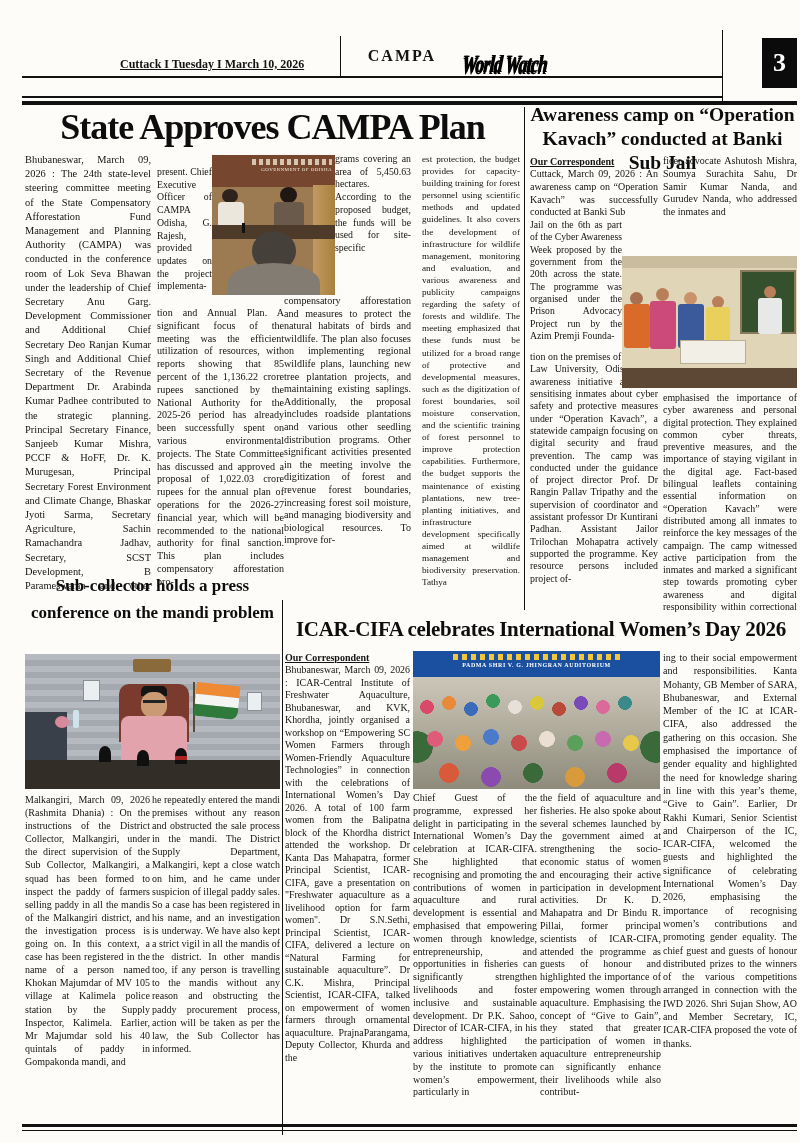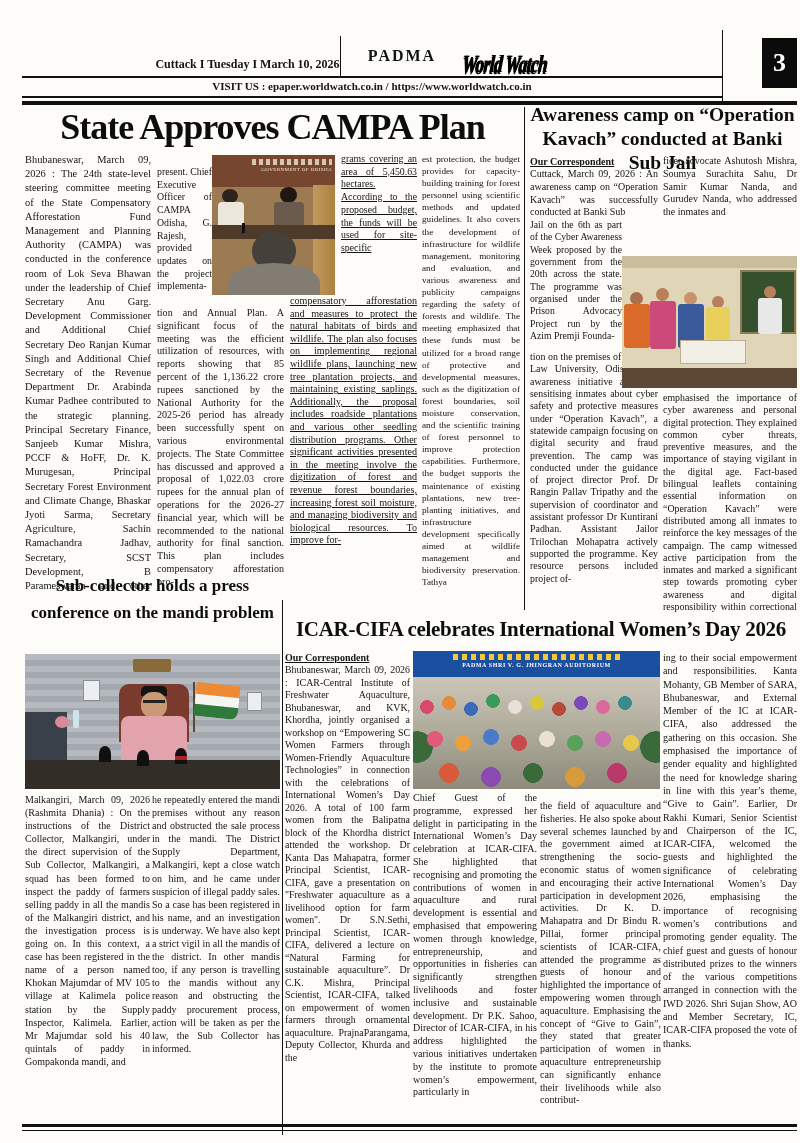--- a/index.html
+++ b/index.html
@@ -13,40 +13,39 @@
   .photo{position:absolute;overflow:hidden;background:#b0a494;}
   .spacer{width:100%;}
   .nowrap{white-space:nowrap;}
   .ctr{text-align:center;}
 </style>
 </head>
 <body>
 
 <div class="page">
 
-  <div class="abs" style="left:120px;top:57px;width:255px;font-size:12px;font-weight:bold;text-align:center;">Cuttack I Tuesday  I March 10,  2026</div>
+  <div class="abs" style="left:120px;top:57px;width:255px;font-size:12px;font-weight:bold;text-align:left;text-decoration:underline;">Cuttack I Tuesday  I March 10,  2026</div>
 
   <div class="abs rule" style="left:340px;top:36px;width:1px;height:40px;"></div>
 
-  <div class="abs ctr" style="left:342px;top:47px;width:120px;font-size:16px;font-weight:bold;letter-spacing:2px;">PADMA</div>
+  <div class="abs ctr" style="left:342px;top:47px;width:120px;font-size:16px;font-weight:bold;letter-spacing:2px;">CAMPA</div>
 
   <div class="abs" style="left:462px;top:44px;width:120px;height:42px;display:flex;align-items:center;">
     <span style="font-weight:bold;font-style:italic;font-size:17px;transform:scaleY(1.45) skewX(-6deg);display:inline-block;
                  color:#000;text-shadow:1px 0 0 #000, 0 1px 0 #000;letter-spacing:-0.5px;">World Watch</span>
   </div>
 
   <div class="abs rule" style="left:722px;top:30px;width:1px;height:72px;"></div>
 
   <div class="abs" style="left:762px;top:38px;width:35px;height:50px;background:#0b0b0b;display:flex;align-items:center;justify-content:center;">
     <span style="color:#fff;font-size:26px;font-weight:bold;">3</span>
   </div>
 
   <div class="abs rule" style="left:22px;top:76px;width:700px;height:1.5px;"></div>
 
-  <div class="abs ctr" style="left:22px;top:80px;width:700px;font-size:11px;font-weight:bold;">VISIT US : epaper.worldwatch.co.in / https://www.worldwatch.co.in</div>
 
   <div class="abs rule" style="left:22px;top:96px;width:700px;height:1.5px;"></div>
   <div class="abs rule" style="left:22px;top:101px;width:775px;height:4px;"></div>
 
   <div class="abs hl ctr nowrap" style="left:24px;top:106px;width:497px;font-size:36px;letter-spacing:-1px;">State Approves CAMPA Plan</div>
 
   <div class="abs" style="left:25px;top:153px;width:495px;height:437px;overflow:hidden;">
 
     <div class="abs jt" style="left:0;top:0;width:126px;height:437px;font-size:10.4px;line-height:14.2px;overflow:hidden;">Bhubaneswar, March 09, 2026 : The 24th state-level steering committee meeting of the State Compensatory Afforestation Fund Management and Planning Authority (CAMPA) was conducted in the conference room of Lok Seva Bhawan under the leadership of Chief Secretary Anu Garg. Development Commissioner and Additional Chief Secretary Deo Ranjan Kumar Singh and Additional Chief Secretary of the Revenue Department Dr. Arabinda Kumar Padhee contributed to the strategic planning. Principal Secretary Finance, Sanjeeb Kumar Mishra, PCCF &amp; HoFF, Dr. K. Murugesan, Principal Secretary Forest Environment and Climate Change, Bhaskar Jyoti Sarma, Secretary Agriculture, Sachin Ramachandra Jadhav, Secretary, SCST Development, B Parameswaran and other senior officials were</div>
 
@@ -63,21 +62,21 @@
       <div class="abs" style="left:10px;top:34px;width:16px;height:14px;border-radius:50%;background:#2e221c;"></div>
       <div class="abs" style="left:6px;top:47px;width:26px;height:26px;border-radius:4px;background:#ece7dd;"></div>
       <div class="abs" style="left:68px;top:32px;width:17px;height:16px;border-radius:50%;background:#211712;"></div>
       <div class="abs" style="left:62px;top:47px;width:30px;height:26px;border-radius:4px;background:#6a5a4c;"></div>
       <div class="abs" style="left:0;top:70px;width:123px;height:14px;background:#4e3a28;"></div>
       <div class="abs" style="left:40px;top:76px;width:44px;height:40px;border-radius:50%;background:#46403a;"></div>
       <div class="abs" style="left:16px;top:108px;width:92px;height:40px;border-radius:50% 50% 0 0;background:#837c72;"></div>
       <div class="abs" style="left:30px;top:68px;width:3px;height:10px;background:#111;"></div>
     </div>
 
-    <div class="abs" style="left:265px;top:0;width:127px;height:437px;overflow:hidden;text-decoration:underline;">
+    <div class="abs" style="left:259px;top:0;width:127px;height:437px;overflow:hidden;">
       <div class="jt" style="width:76px;margin-left:51px;min-height:142px;font-size:9.8px;line-height:12.7px;">grams covering an area of 5,450.63 hectares. According to the proposed budget, the funds will be used for site-specific</div>
       <div class="jt" style="font-size:10.1px;line-height:12.6px;">compensatory afforestation and measures to protect the natural habitats of birds and wildlife. The plan also focuses on implementing regional wildlife plans, launching new tree plantation projects, and maintaining existing saplings. Additionally, the proposal includes roadside plantations and various other seedling distribution programs. Other significant activities presented in the meeting involve the digitization of forest and revenue forest boundaries, increasing forest soil moisture, and managing biodiversity and biological resources. To improve for-</div>
     </div>
 
     <div class="abs jt" style="left:397px;top:0;width:98px;height:437px;font-size:9.2px;line-height:12.1px;overflow:hidden;">est protection, the budget provides for capacity-building training for forest personnel using scientific methods and updated guidelines. It also covers the development of infrastructure for wildlife management, monitoring and evaluation, and various awareness and publicity campaigns regarding the safety of forests and wildlife. The meeting emphasized that these funds must be utilized for a broad range of protective and developmental measures, such as the digitization of forest boundaries, soil moisture conservation, and the scientific training of forest personnel to improve protection capabilities. Furthermore, the budget supports the maintenance of existing plantations, new tree-planting initiatives, and infrastructure development specifically aimed at wildlife management and biodiversity preservation. Tathya</div>
   </div>
 
   <div class="abs rule" style="left:524px;top:107px;width:1px;height:503px;"></div>
 
   <div class="abs hl ctr" style="left:528px;top:103px;width:269px;font-size:19.5px;line-height:24px;">
@@ -196,21 +195,21 @@
              radial-gradient(circle 16px at 4px 70px,#3a6a3a 97%,transparent),
              radial-gradient(circle 16px at 243px 70px,#3a6a3a 97%,transparent),
              linear-gradient(180deg,#ccc6b8 0%,#a8a494 60%,#8e8a7c 100%);"></div>
     </div>
 
     <div class="abs" style="left:128px;top:0;width:124px;">
       <div class="spacer" style="height:141px;"></div>
       <div class="jt" style="font-size:10px;line-height:12.8px;">Chief Guest of the programme, expressed her delight in participating in the International Women’s Day celebration at ICAR-CIFA. She highlighted that recognising and promoting the contributions of women in aquaculture and rural development is essential and emphasised that empowering women through knowledge, entrepreneurship, and opportunities in fisheries can significantly strengthen livelihoods and foster inclusive and sustainable development. Dr P.K. Sahoo, Director of ICAR-CIFA, in his address highlighted the various initiatives undertaken by the institute to promote women’s empowerment, particularly in</div>
     </div>
 
-    <div class="abs" style="left:255px;top:8px;width:121px;">
+    <div class="abs" style="left:255px;top:0;width:121px;">
       <div class="spacer" style="height:141px;"></div>
       <div class="jt" style="font-size:10px;line-height:12.8px;">the field of aquaculture and fisheries. He also spoke about several schemes launched by the government aimed at strengthening the socio-economic status of women and encouraging their active participation in development activities. Dr K. D. Mahapatra and Dr Bindu R. Pillai, former principal scientists of ICAR-CIFA, attended the programme as guests of honour and highlighted the importance of empowering women through aquaculture. Emphasising the concept of “Give to Gain”, they stated that greater participation of women in aquaculture entrepreneurship can significantly enhance their livelihoods while also contribut-</div>
     </div>
 
     <div class="abs jt" style="left:378px;top:0;width:134px;font-size:10px;line-height:13.3px;">ing to their social empowerment and responsibilities. Kanta Mohanty, GB Member of SARA, Bhubaneswar, and External Member of the IC at ICAR-CIFA, also addressed the gathering on this occasion. She emphasised the importance of gender equality and highlighted the need for knowledge sharing in line with this year’s theme, “Give to Gain”. Earlier, Dr Rakhi Kumari, Senior Scientist and Chairperson of the IC, ICAR-CIFA, welcomed the guests and highlighted the significance of celebrating International Women’s Day 2026, emphasising the importance of recognising women’s contributions and promoting gender equality. The chief guest and guests of honour distributed prizes to the winners of the various competitions arranged in connection with the IWD 2026. Shri Sujan Show, AO and Member Secretary, IC, ICAR-CIFA proposed the vote of thanks.</div>
   </div>
 
   <div class="abs rule" style="left:22px;top:1124px;width:775px;height:3px;"></div>
   <div class="abs rule" style="left:22px;top:1130px;width:775px;height:1px;"></div>
 

